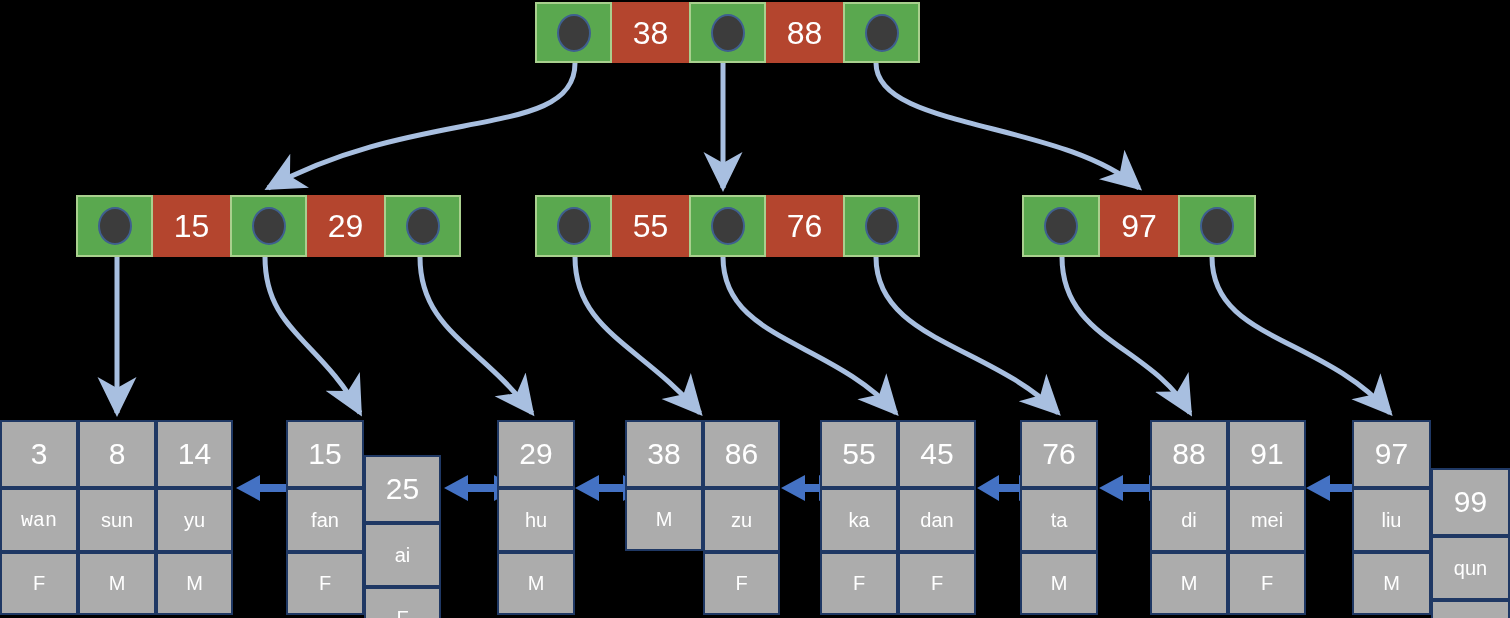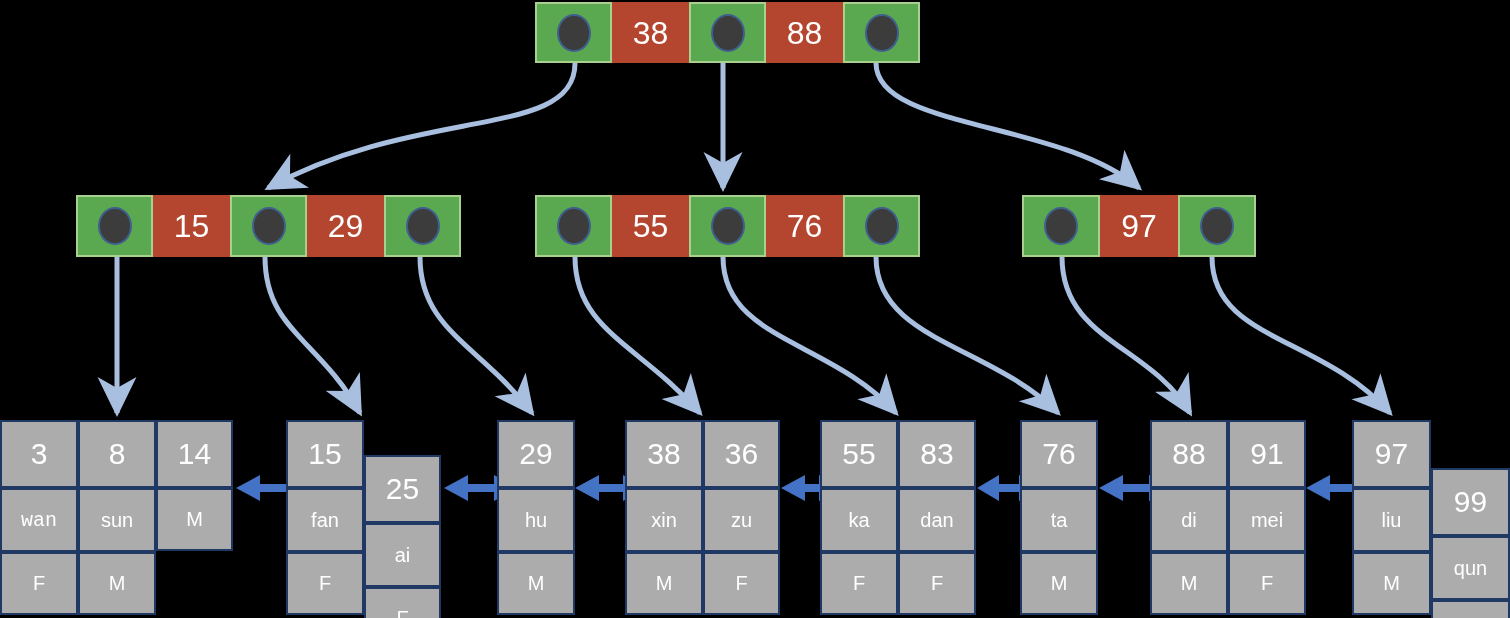--- a/index.html
+++ b/index.html
@@ -125,20 +125,21 @@
       <div class="lcell n" style="width:78px;height:64px;font-family:Liberation Mono, monospace;">wan</div>
       <div class="lcell g" style="width:78px;height:63px;">F</div>
     </div>
     <div class="lcol">
       <div class="lcell k" style="width:78px;height:68px;">8</div>
       <div class="lcell n" style="width:78px;height:64px;">sun</div>
       <div class="lcell g" style="width:78px;height:63px;">M</div>
     </div>
     <div class="lcol">
       <div class="lcell k" style="width:77px;height:68px;text-align:center;">14</div>
+      <div class="lcell n" style="width:77px;height:64px;">yu</div>
       <div class="lcell g" style="width:77px;height:63px;">M</div>
     </div>
   </div>
 
   <div class="leaf" style="left:286px;top:420px;">
     <div class="lcol">
       <div class="lcell k" style="width:78px;height:68px;">15</div>
       <div class="lcell n" style="width:78px;height:64px;text-align:right;">fan</div>
       <div class="lcell g" style="width:78px;height:63px;">F</div>
     </div>
@@ -153,38 +154,37 @@
     <div class="lcol">
       <div class="lcell k" style="width:78px;height:68px;">29</div>
       <div class="lcell n" style="width:78px;height:64px;">hu</div>
       <div class="lcell g" style="width:78px;height:63px;">M</div>
     </div>
   </div>
 
   <div class="leaf" style="left:625px;top:420px;">
     <div class="lcol">
       <div class="lcell k" style="width:78px;height:68px;">38</div>
-      <div class="lcell n" style="width:78px;height:64px;">xin</div>
-      <div class="lcell g" style="width:78px;height:63px;">M</div>
-    </div>
-    <div class="lcol">
-      <div class="lcell k" style="width:77px;height:68px;">36</div>
+      <div class="lcell g" style="width:78px;height:63px;">M</div>
+    </div>
+    <div class="lcol">
+      <div class="lcell k" style="width:77px;height:68px;">86</div>
       <div class="lcell n" style="width:77px;height:64px;">zu</div>
       <div class="lcell g" style="width:77px;height:63px;">F</div>
     </div>
   </div>
 
   <div class="leaf" style="left:820px;top:420px;">
     <div class="lcol">
       <div class="lcell k" style="width:78px;height:68px;">55</div>
       <div class="lcell n" style="width:78px;height:64px;">ka</div>
       <div class="lcell g" style="width:78px;height:63px;">F</div>
     </div>
     <div class="lcol">
-      <div class="lcell k" style="width:78px;height:68px;">83</div>
+      <div class="lcell k" style="width:78px;height:68px;">45</div>
       <div class="lcell n" style="width:78px;height:64px;">dan</div>
       <div class="lcell g" style="width:78px;height:63px;">F</div>
     </div>
   </div>
 
   <div class="leaf" style="left:1020px;top:420px;">
     <div class="lcol">
       <div class="lcell k" style="width:78px;height:68px;">76</div>
       <div class="lcell n" style="width:78px;height:64px;">ta</div>
       <div class="lcell g" style="width:78px;height:63px;">M</div>

